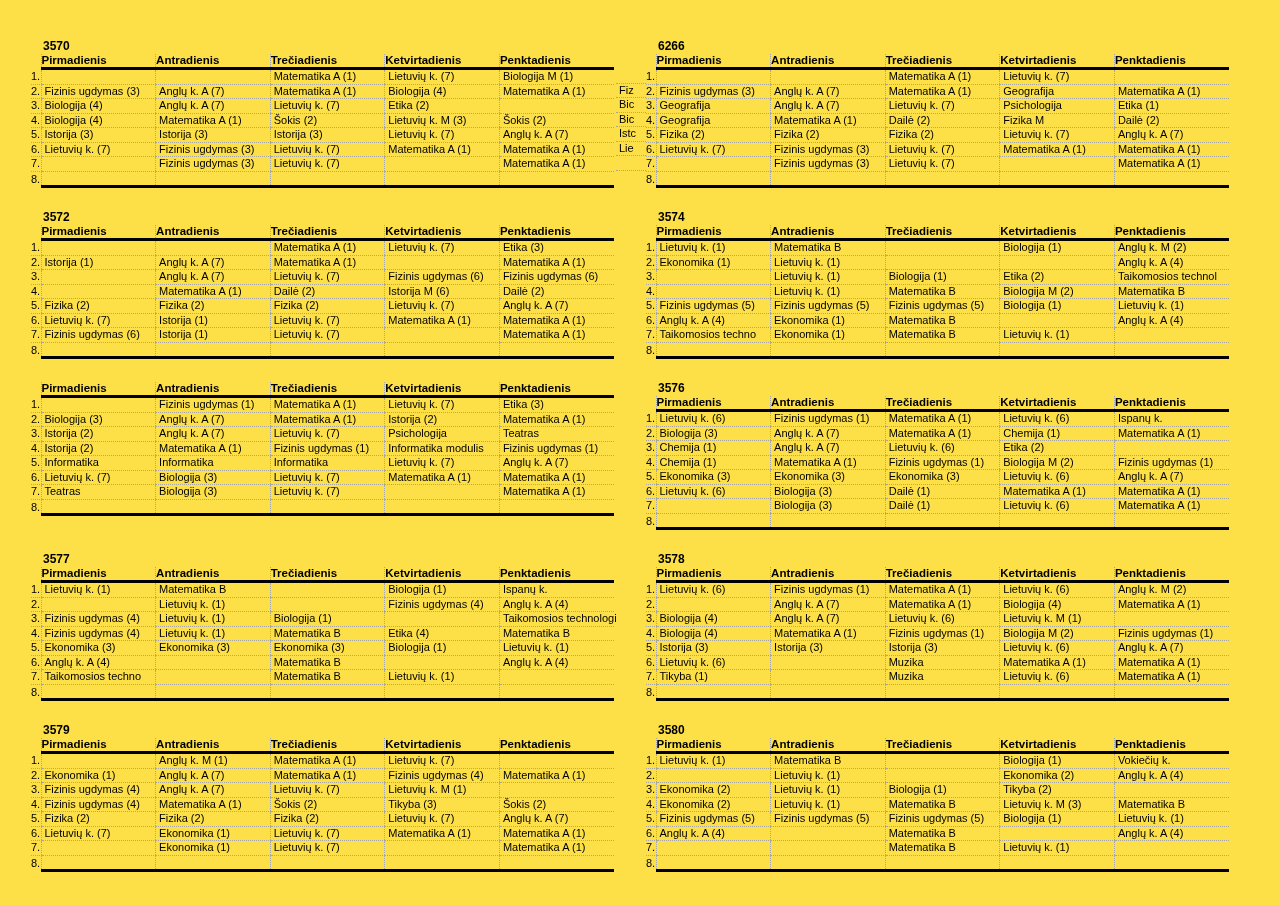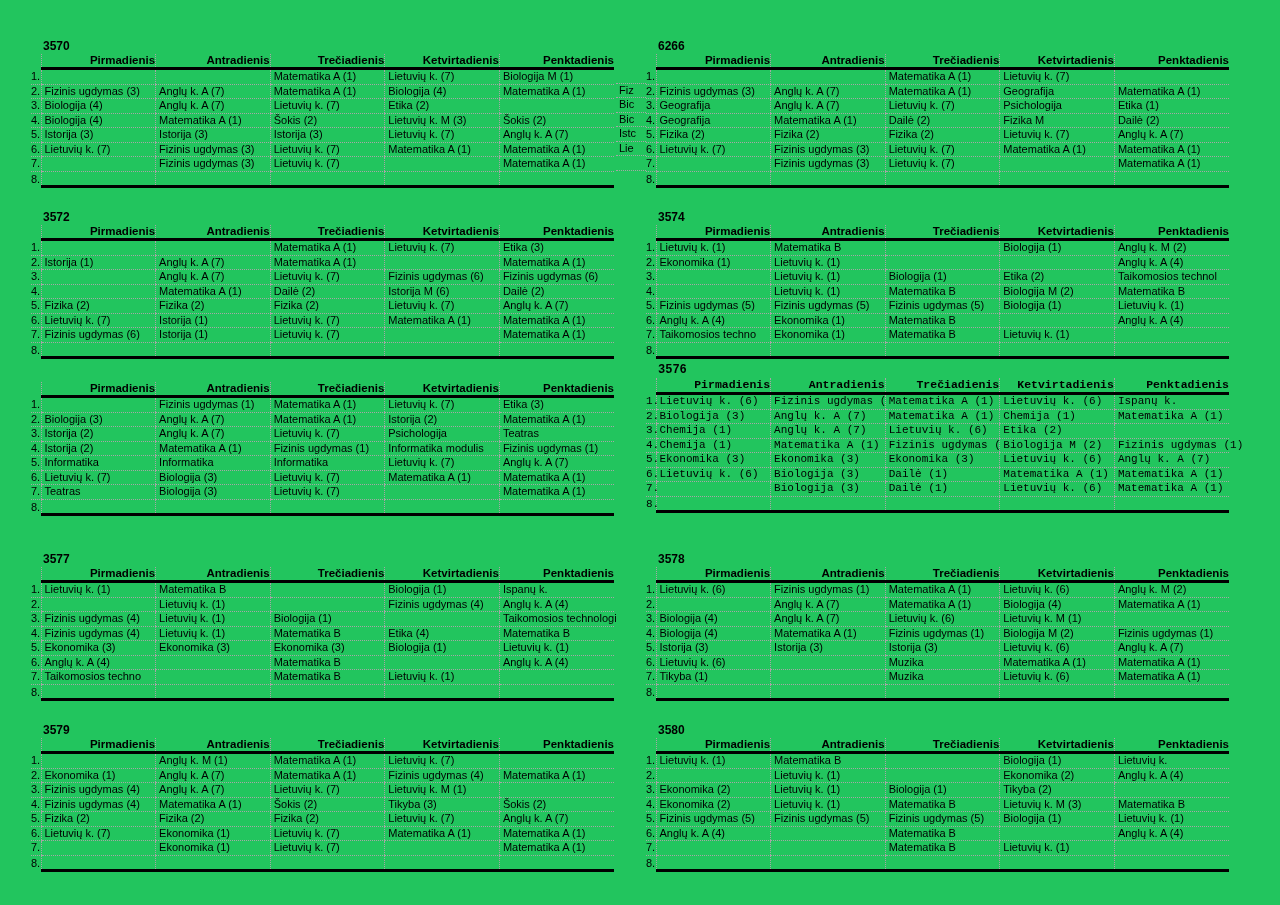--- a/index.html
+++ b/index.html
@@ -5,40 +5,40 @@
   html, body {
     margin: 0; padding: 0;
     background: #ffffff;
     font-family: "Liberation Sans", "DejaVu Sans", sans-serif;
     color: #000000;
   }
   #page {
     position: relative;
     width: 1280px;
     height: 905px;
-    background: #22c55e;
+    background: #fde047;
     overflow: hidden;
   }
   .block { position: absolute; }
   .title {
     font-size: 12px;
     font-weight: bold;
     line-height: 12px;
     margin: 0 0 2px 12px;
     white-space: nowrap;
   }
   table.schedule {
     border-collapse: collapse;
     table-layout: fixed;
     width: 583px;
   }
   table.schedule th.day {
     font-size: 11.5px;
     font-weight: bold;
-    text-align: right;
+    text-align: left;
     height: 12px;
     padding: 0 0 1px 0;
     border-bottom: 3px solid #000000;
     border-left: 1px dotted #a6a6a6;
     white-space: nowrap;
     overflow: hidden;
   }
   table.schedule th.num { border-bottom: none; }
   table.schedule td {
     font-size: 11px;
@@ -519,21 +519,21 @@
             <td class="num">8.</td>
             <td class="day"></td>
             <td class="day"></td>
             <td class="day"></td>
             <td class="day"></td>
             <td class="day last"></td>
           </tr>
         </tbody>
       </table>
     </div>
-    <div class="block" style="left: 646px; top: 364px; font-family: Liberation Mono, monospace;">
+    <div class="block" style="left: 646px; top: 382px;">
       <div class="title">3576</div>
       <table class="schedule">
         <colgroup>
           <col style="width: 10px;">
           <col style="width: 114.6px;">
           <col style="width: 114.6px;">
           <col style="width: 114.6px;">
           <col style="width: 114.6px;">
           <col style="width: 114.6px;">
         </colgroup>
@@ -903,21 +903,21 @@
             <th class="day">Penktadienis</th>
           </tr>
         </thead>
         <tbody>
           <tr>
             <td class="num">1.</td>
             <td class="day">Lietuvių k. (1)</td>
             <td class="day">Matematika B</td>
             <td class="day"></td>
             <td class="day">Biologija (1)</td>
-            <td class="day last">Lietuvių k.</td>
+            <td class="day last">Vokiečių k.</td>
           </tr>
           <tr>
             <td class="num">2.</td>
             <td class="day"></td>
             <td class="day">Lietuvių k. (1)</td>
             <td class="day"></td>
             <td class="day">Ekonomika (2)</td>
             <td class="day last">Anglų k. A (4)</td>
           </tr>
           <tr>

